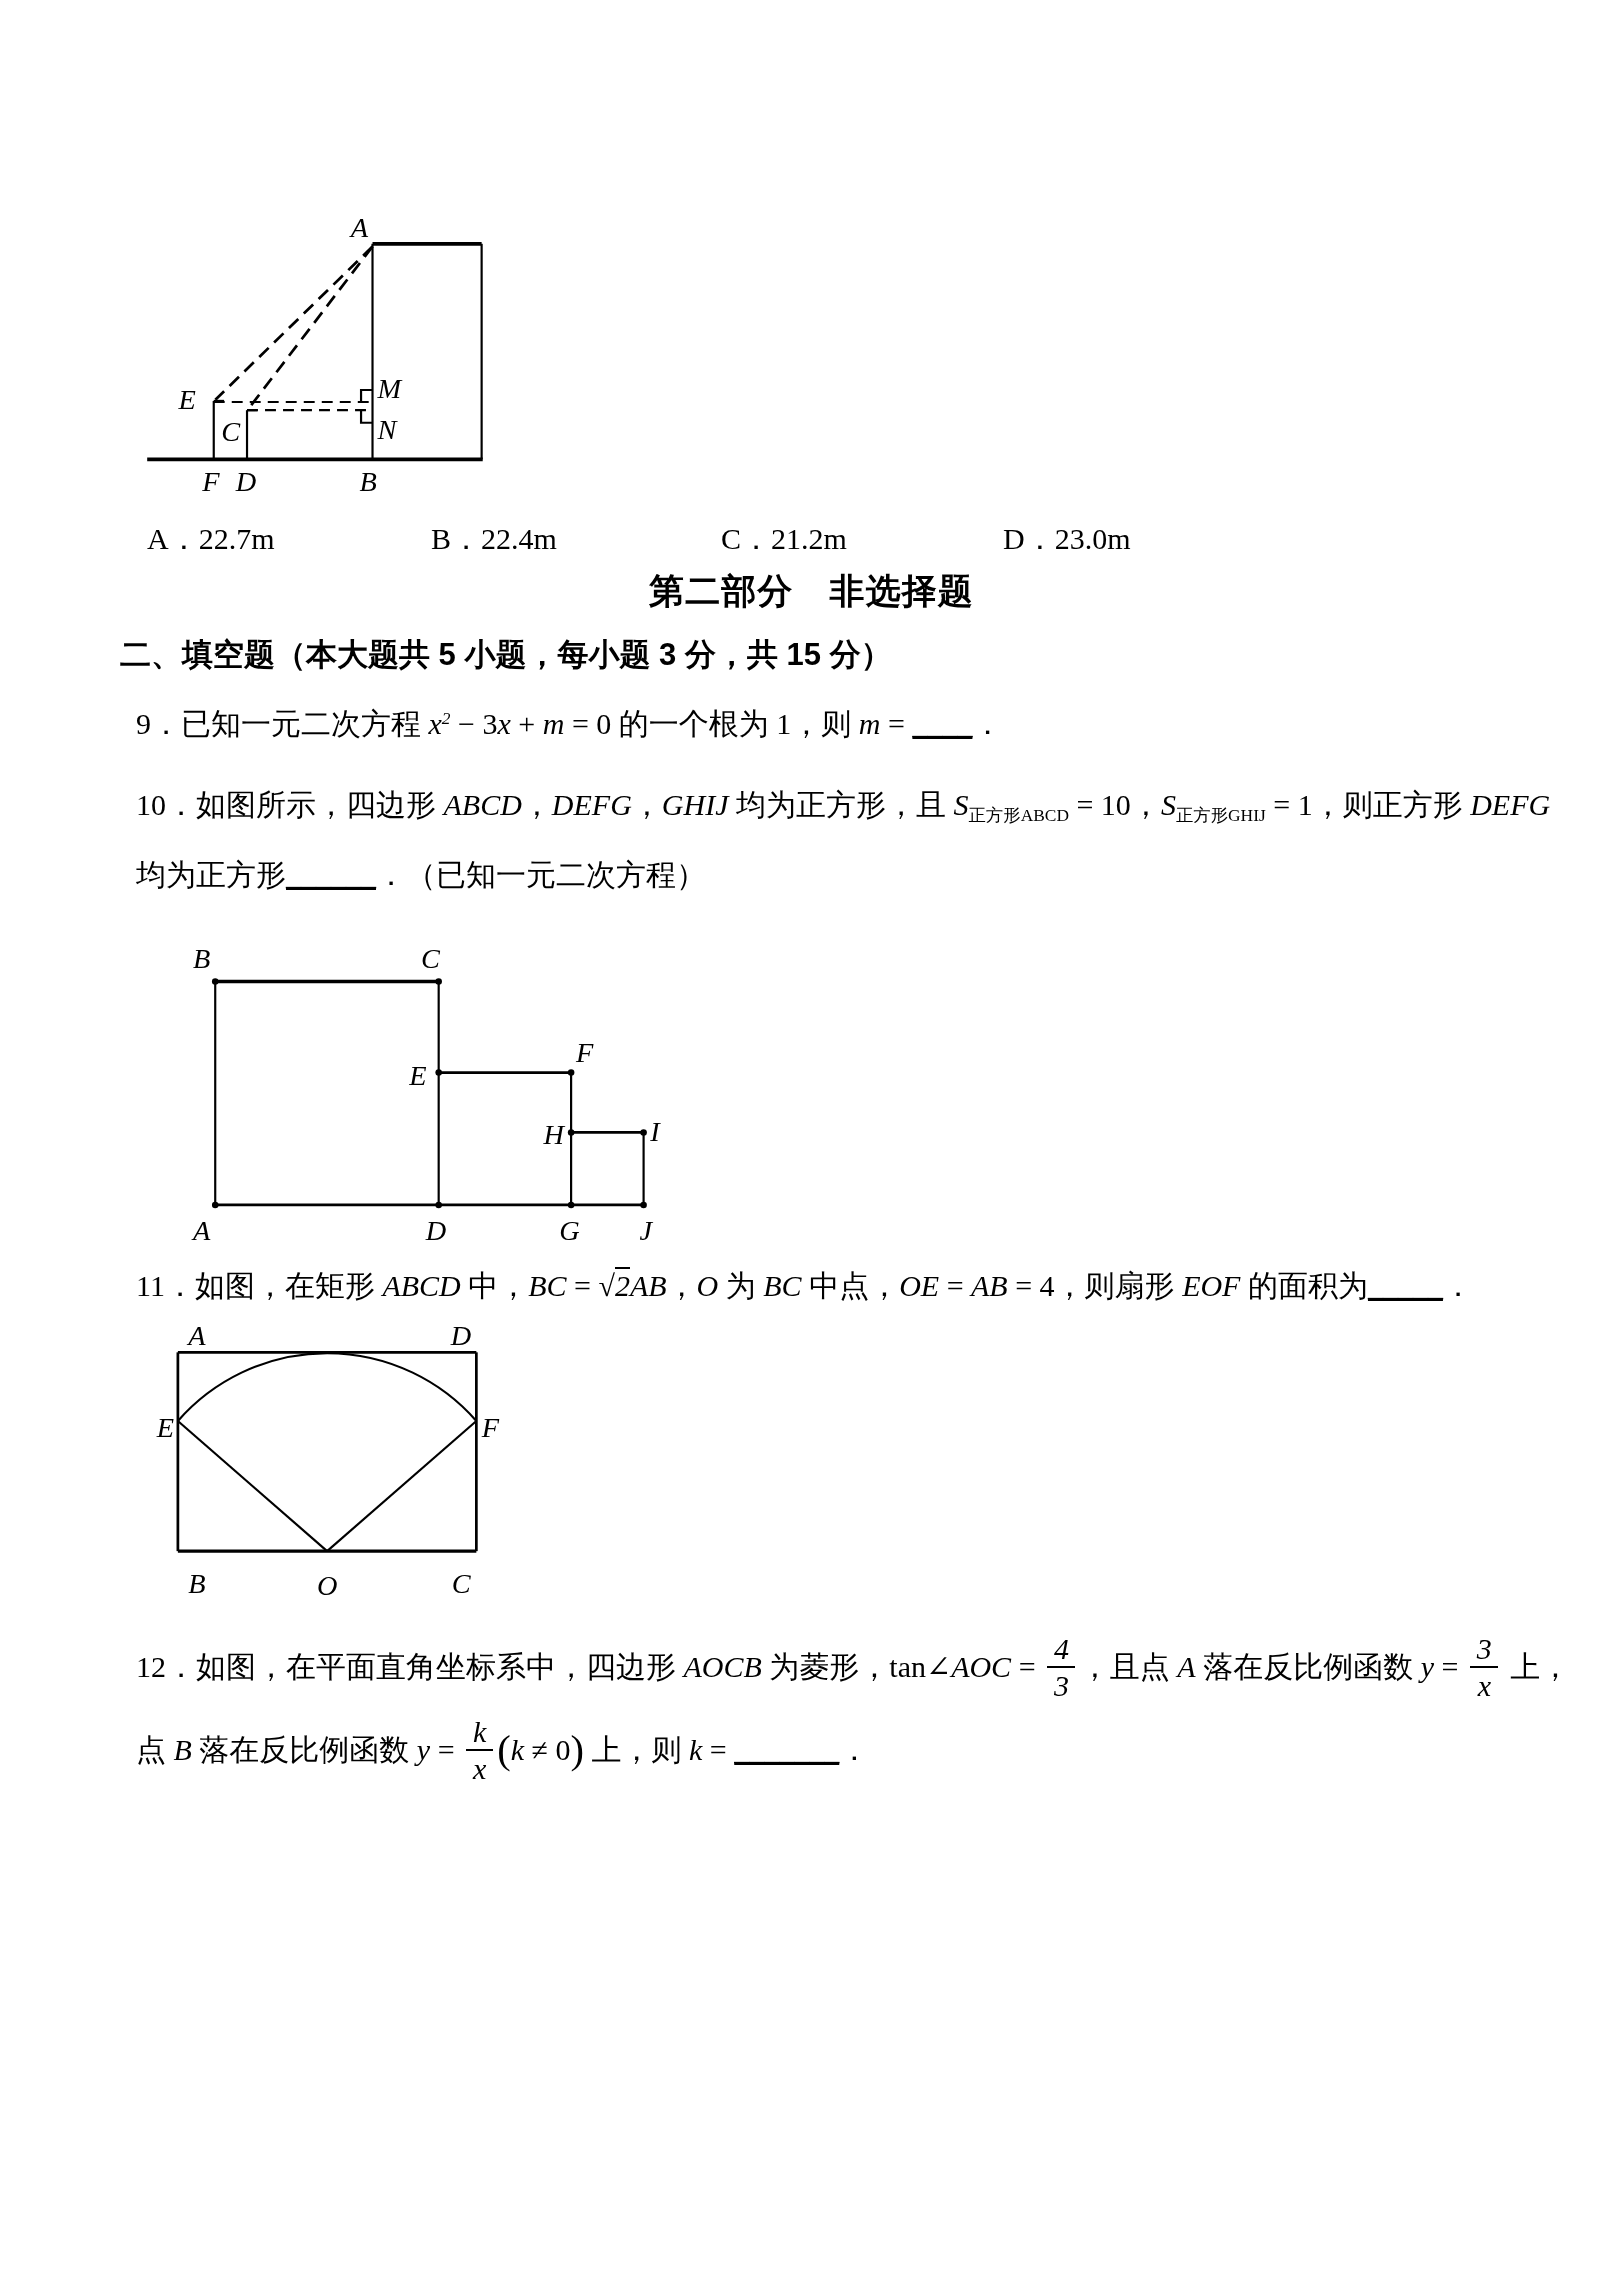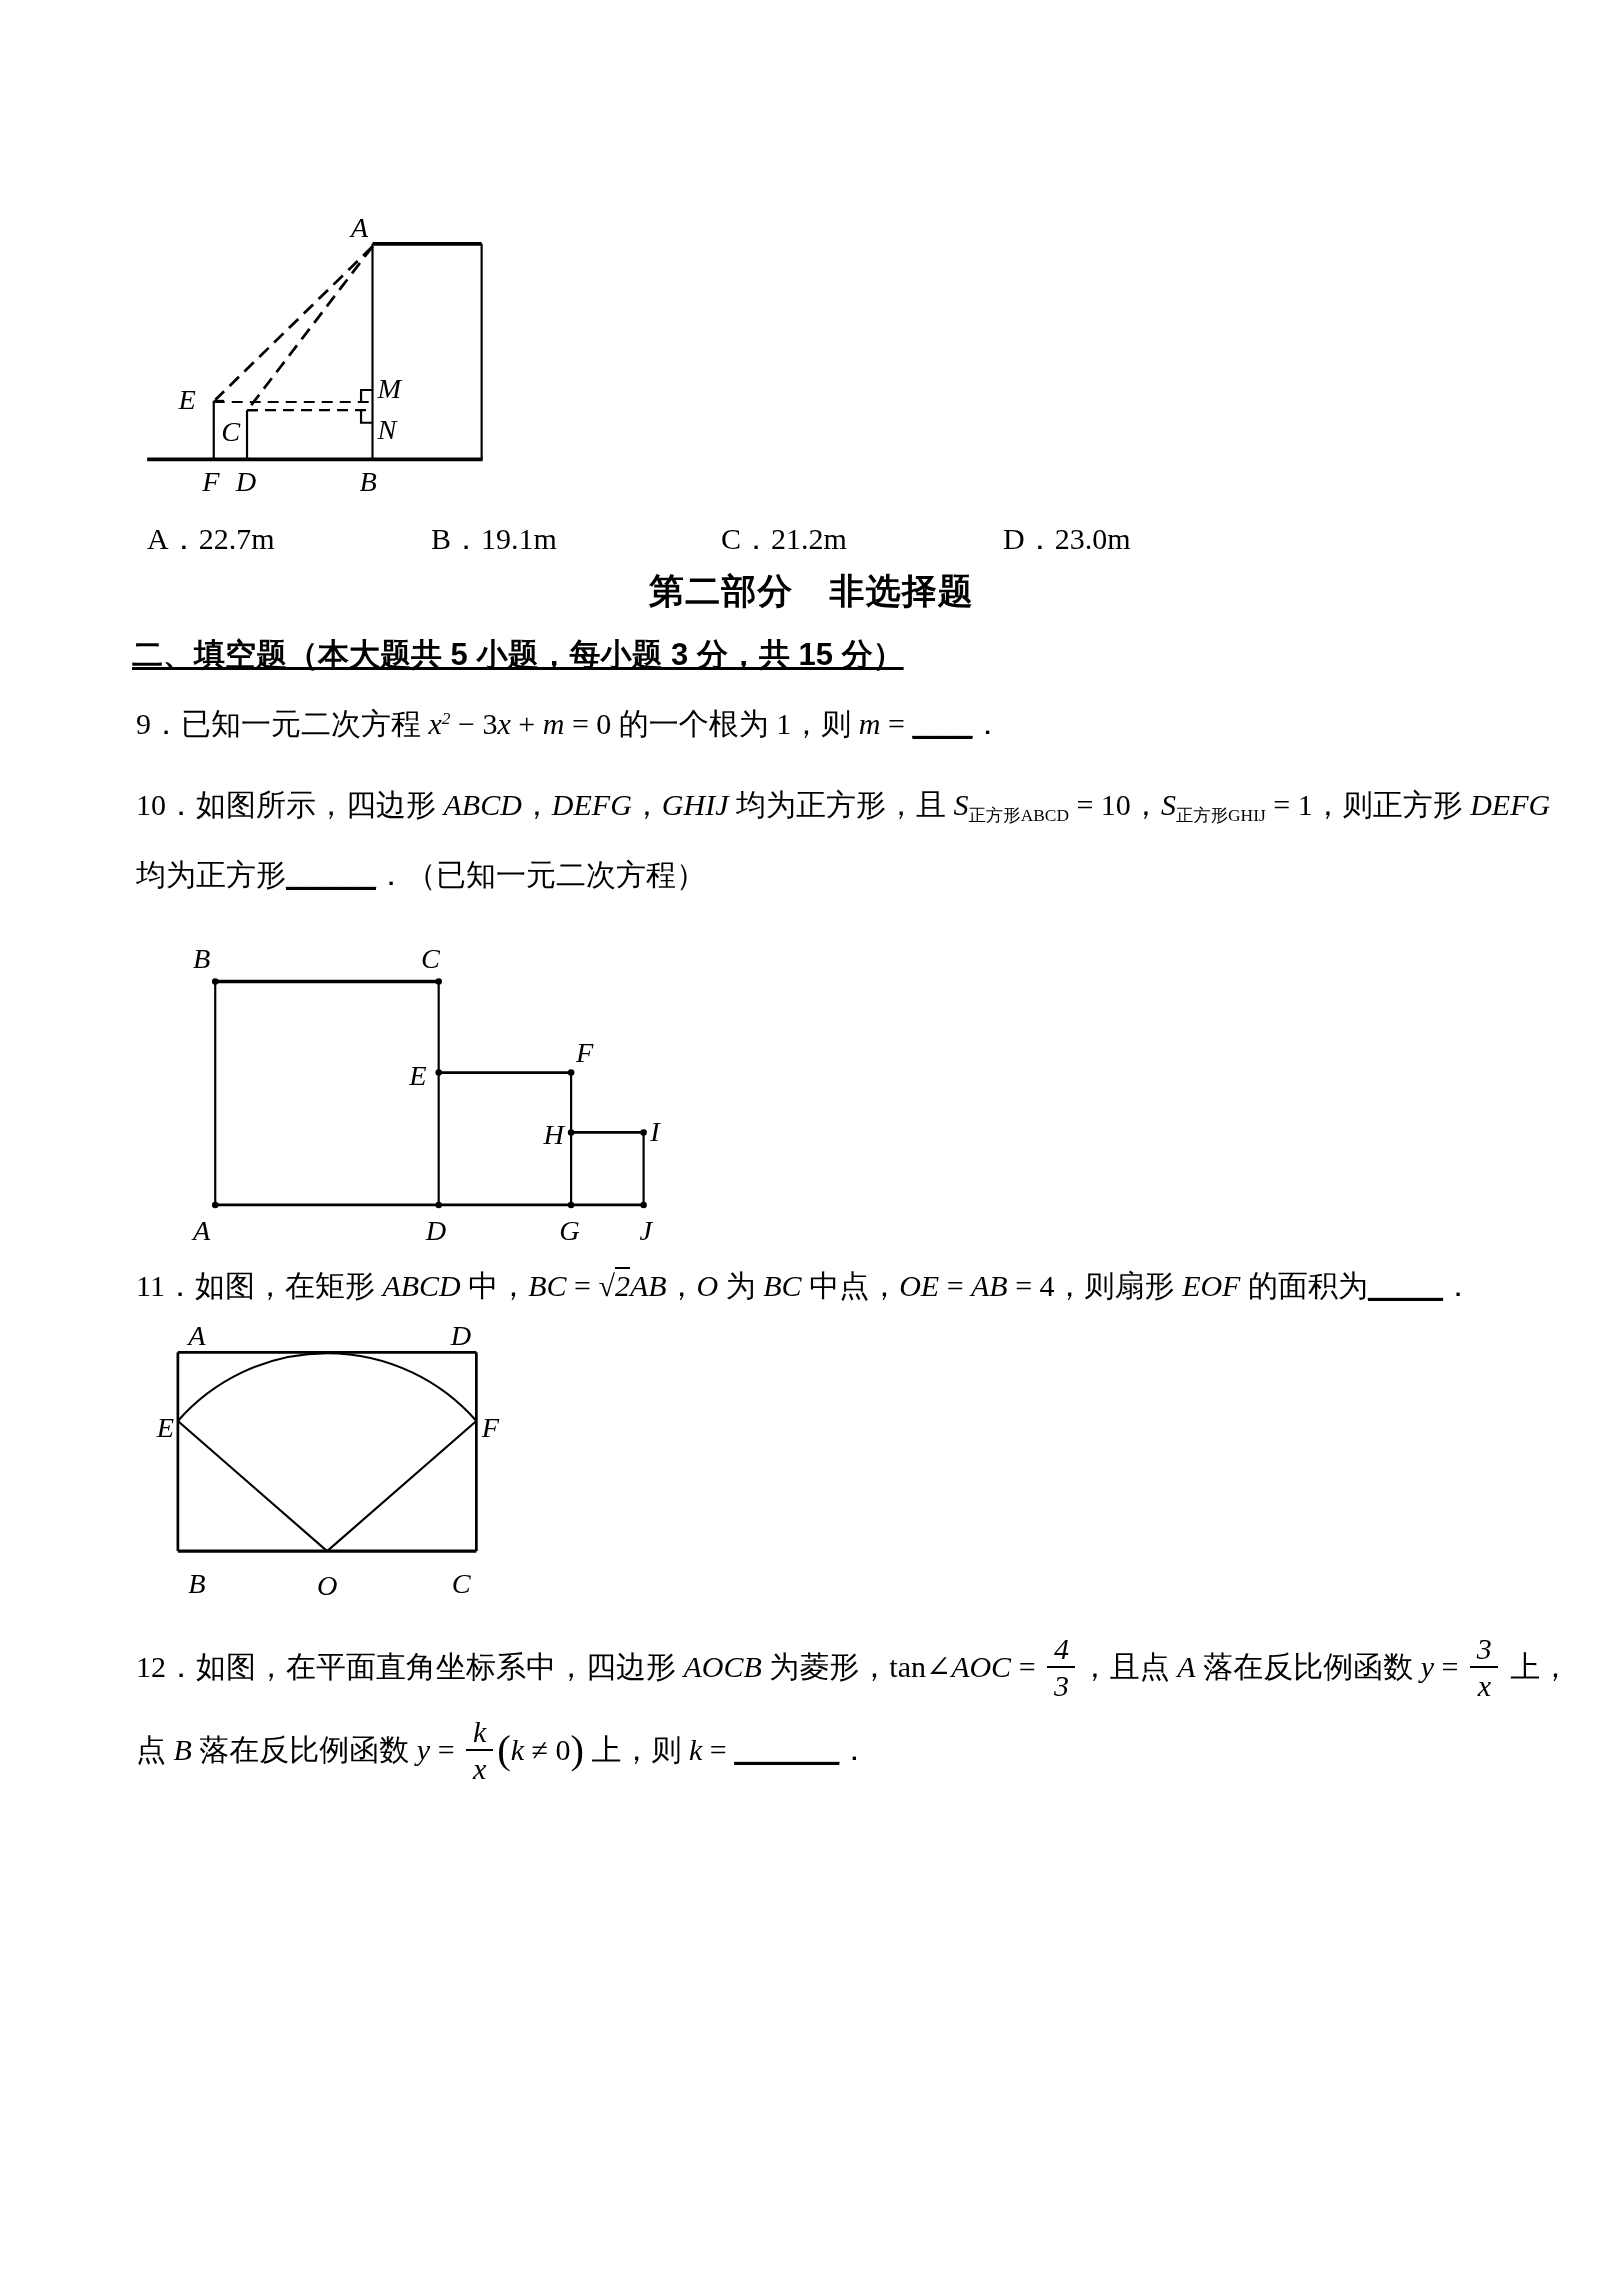--- a/index.html
+++ b/index.html
@@ -70,27 +70,27 @@
     <text class="fig-label" x="104" y="350" text-anchor="end">E</text>
     <text class="fig-label" x="168" y="408" text-anchor="middle">C</text>
     <text class="fig-label" x="437" y="330" text-anchor="start">M</text>
     <text class="fig-label" x="437" y="404" text-anchor="start">N</text>
     <text class="fig-label" x="132" y="500" text-anchor="middle">F</text>
     <text class="fig-label" x="196" y="500" text-anchor="middle">D</text>
     <text class="fig-label" x="420" y="500" text-anchor="middle">B</text>
   </svg>
 
   <span class="abs option" style="left:147px; top:519px;">A．22.7m</span>
-  <span class="abs option" style="left:431px; top:519px;">B．19.1m</span>
+  <span class="abs option" style="left:431px; top:519px;">B．22.4m</span>
   <span class="abs option" style="left:721px; top:519px;text-align:center;">C．21.2m</span>
   <span class="abs option" style="left:1003px; top:519px;">D．23.0m</span>
 
   <div class="abs heading1" style="top:568px;">第二部分　非选择题</div>
 
-  <div class="abs heading2" style="left:132px; top:634px;text-decoration:underline;">二、填空题（本大题共 5 小题，每小题 3 分，共 15 分）</div>
+  <div class="abs heading2" style="left:120px; top:634px;">二、填空题（本大题共 5 小题，每小题 3 分，共 15 分）</div>
 
   <div class="abs body-line" style="left:136px; top:704px;"><span class="seg-cn">9．已知一元二次方程 </span><span class="seg-it">x</span><span class="seg-sup">2</span><span class="seg-cn"> − 3</span><span class="seg-it">x</span><span class="seg-cn"> + </span><span class="seg-it">m</span><span class="seg-cn"> = 0 的一个根为 1，则 </span><span class="seg-it">m</span><span class="seg-cn"> = </span><span class="seg-blank">____</span><span class="seg-cn">．</span></div>
 
   <div class="abs body-line" style="left:136px; top:785px;"><span class="seg-cn">10．如图所示，四边形 </span><span class="seg-it">ABCD</span><span class="seg-cn">，</span><span class="seg-it">DEFG</span><span class="seg-cn">，</span><span class="seg-it">GHIJ</span><span class="seg-cn"> 均为正方形，且 </span><span class="seg-it">S</span><span class="seg-sub">正方形ABCD</span><span class="seg-cn"> = 10，</span><span class="seg-it">S</span><span class="seg-sub">正方形GHIJ</span><span class="seg-cn"> = 1，则正方形 </span><span class="seg-it">DEFG</span></div>
   <div class="abs body-line" style="left:136px; top:855px;"><span class="seg-cn">均为正方形</span><span class="seg-blank">______</span><span class="seg-cn">．（已知一元二次方程）</span></div>
 
   <svg class="abs" style="left:185px; top:927px;" width="491" height="327" viewBox="0 0 900 600">
 
     <line class="fig-line" x1="55" y1="510" x2="841" y2="510" stroke-width="5"></line>
 

